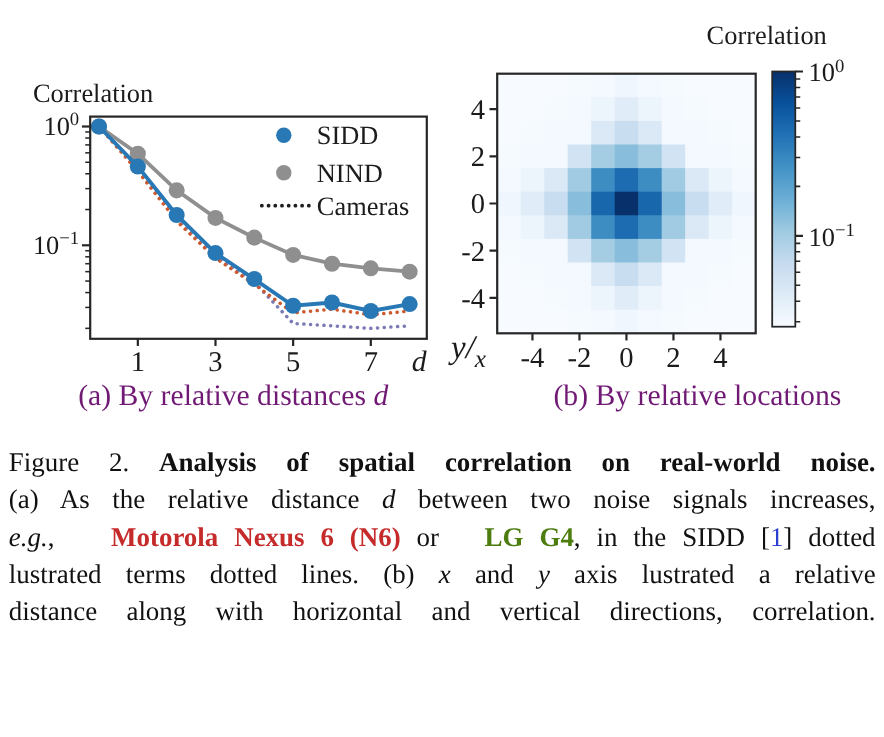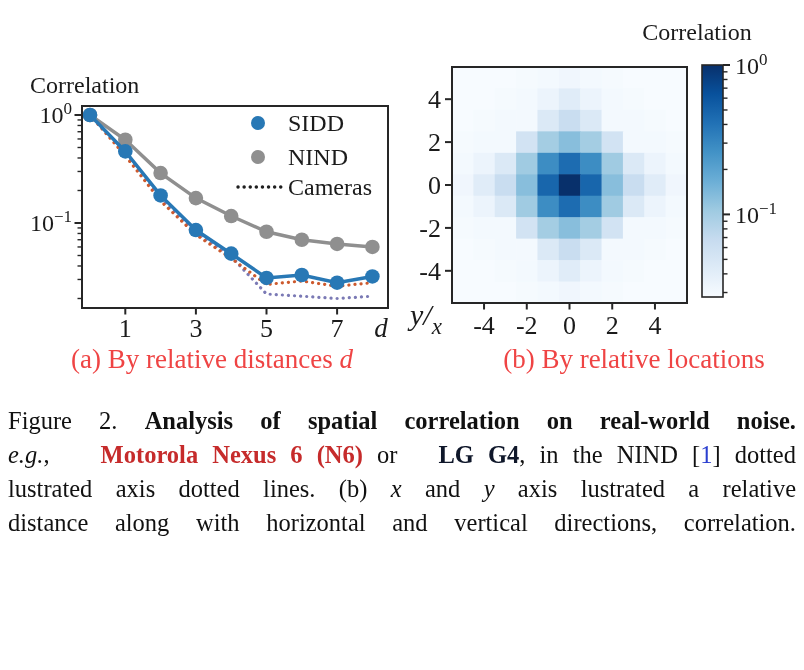--- a/index.html
+++ b/index.html
@@ -2,21 +2,21 @@
 <html><head>
 <meta charset="utf-8">
 <style>
   html,body{margin:0;padding:0;background:#ffffff;}
   #page{position:relative;width:804px;height:670px;background:#ffffff;overflow:hidden;
         font-family:"Liberation Serif", serif;color:#111;}
   svg{position:absolute;display:block;}
   #chart-a{left:0;top:0;}
   #chart-b{left:404px;top:0;}
   svg text{font-family:"Liberation Serif", serif;fill:#1b1b1b;}
-  .subcap{position:absolute;top:344px;font-size:27px;text-align:center;color:#ef4444;}
+  .subcap{position:absolute;top:344px;font-size:27px;text-align:center;color:#701a75;}
   #subcap-a{left:0;width:424px;}
   #subcap-b{left:448px;width:372px;}
   .it{font-style:italic;}
   #caption{position:absolute;left:8px;top:404px;width:788px;font-size:24.5px;
            line-height:34px;color:#111;}
   .cap-line{text-align:justify;text-align-last:justify;white-space:nowrap;}
   .seg-b{font-weight:bold;}
   .seg-i{font-style:italic;}
   .seg-br{font-weight:bold;}
   .seg-bp{font-weight:bold;}
@@ -264,17 +264,18 @@
       <line x1="319" y1="273.8571075215366" x2="323.5" y2="273.8571075215366" stroke="#262626" stroke-width="1.4"></line>
       <line x1="319" y1="292.5233900397634" x2="323.5" y2="292.5233900397634" stroke="#262626" stroke-width="1.4"></line>
       <text x="293" y="40" font-size="24" text-anchor="middle">Correlation</text>
     </svg>
 
   <div id="subcap-a" class="subcap"><span>(a) By relative distances </span><span class="it">d</span></div>
   <div id="subcap-b" class="subcap"><span>(b) By relative locations</span></div>
 
   <div id="caption">
       <div class="cap-line"><span class="">Figure 2.  </span><span class="seg-b">Analysis of spatial correlation on real-world noise.</span></div>
-      <div class="cap-line"><span class="seg-i">e.g.</span><span class="">, </span><span class="seg-br" style="color: rgb(198, 43, 43); margin-left: 37px;">Motorola Nexus 6 (N6)</span><span class=""> or </span><span class="seg-bp" style="color: #0f172a; margin-left: 27px;">LG G4</span><span class="">, in the NIND [</span><span class="" style="color: rgb(43, 63, 208);">1</span><span class="">] dotted</span></div>
-      <div class="cap-line"><span class="">lustrated axis dotted lines.  (b) </span><span class="seg-i">x</span><span class=""> and </span><span class="seg-i">y</span><span class=""> axis lustrated a relative</span></div>
+      <div class="cap-line"><span class="">(a) As the relative distance </span><span class="seg-i">d</span><span class=""> between two noise signals increases,</span></div>
+      <div class="cap-line"><span class="seg-i">e.g.</span><span class="">, </span><span class="seg-br" style="color: rgb(198, 43, 43); margin-left: 37px;">Motorola Nexus 6 (N6)</span><span class=""> or </span><span class="seg-bp" style="color: #4d7c0f; margin-left: 27px;">LG G4</span><span class="">, in the SIDD [</span><span class="" style="color: rgb(43, 63, 208);">1</span><span class="">] dotted</span></div>
+      <div class="cap-line"><span class="">lustrated terms dotted lines.  (b) </span><span class="seg-i">x</span><span class=""> and </span><span class="seg-i">y</span><span class=""> axis lustrated a relative</span></div>
       <div class="cap-line"><span class="">distance along with horizontal and vertical directions, correlation.</span></div>
     </div>
 </div>
 
 </body></html>

